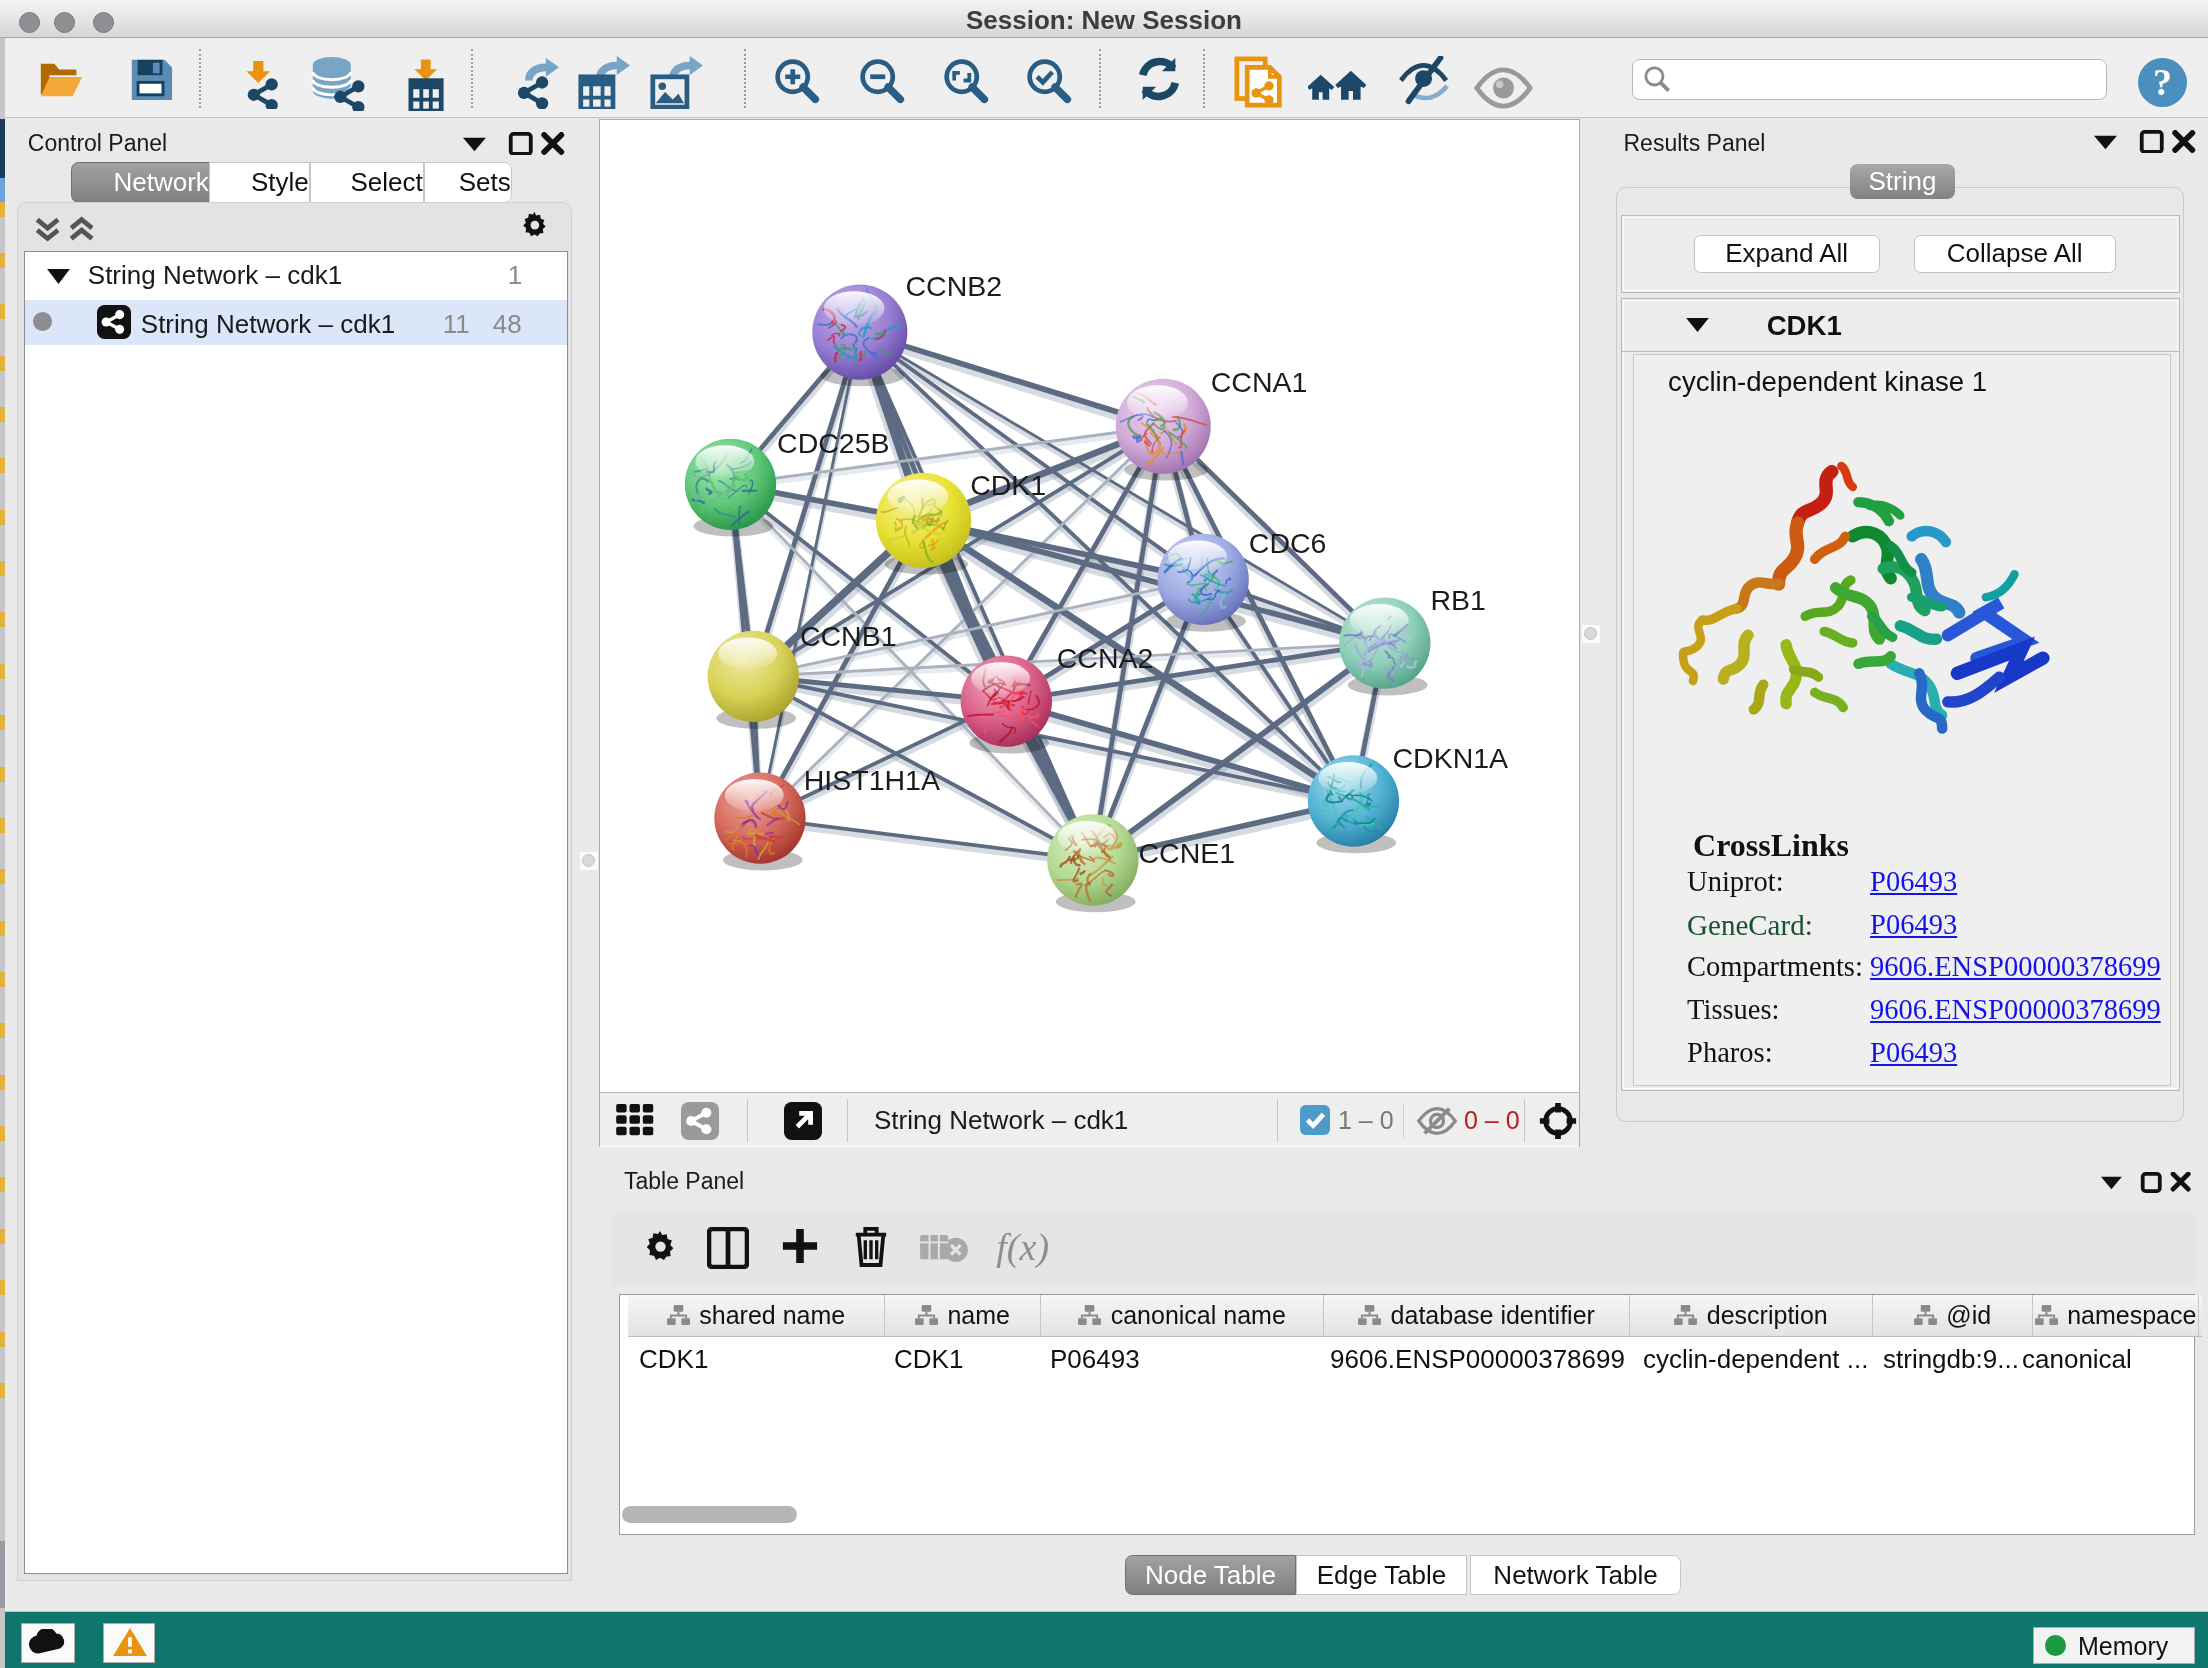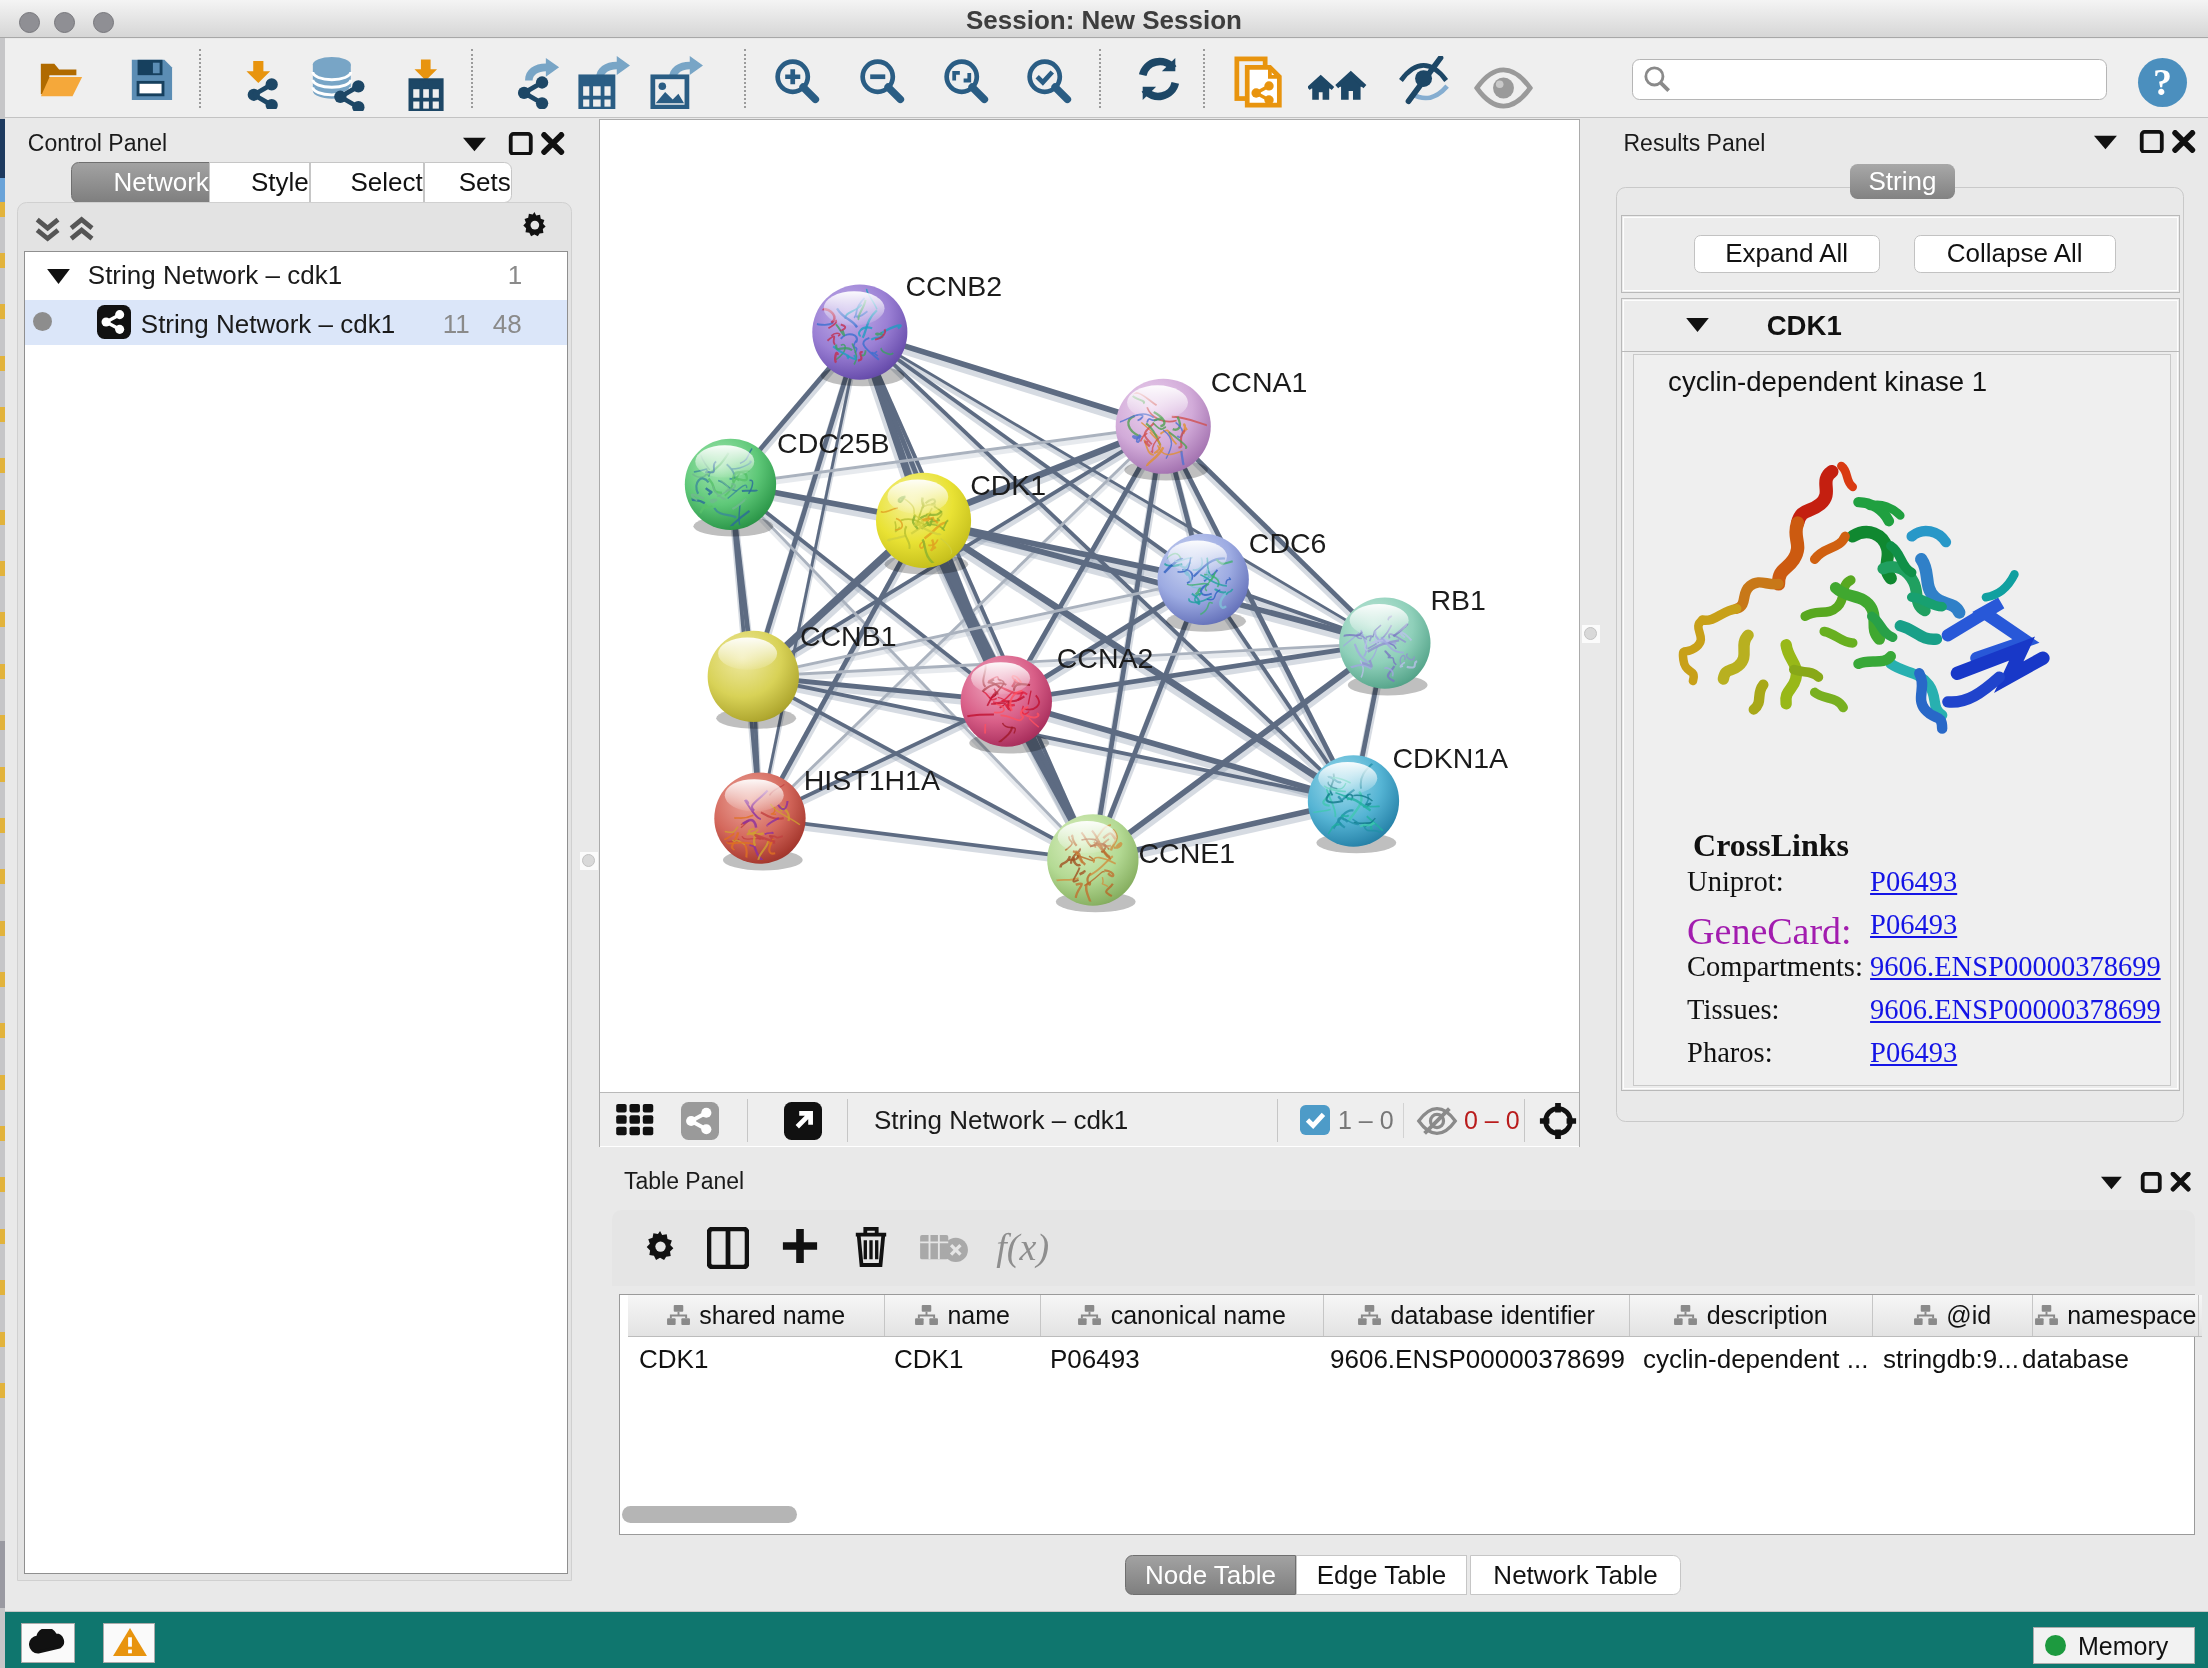--- a/index.html
+++ b/index.html
@@ -1044,21 +1044,21 @@
 <path d="M196 230c12-6 26 2 34-8" stroke="#38a838" stroke-width="11"></path>
 <path d="M210 180c10 6 10 18 22 22" stroke="#28a048" stroke-width="10"></path>
 <path d="M252 160c12 0 20 10 32 10" stroke="#18a070" stroke-width="10"></path>
 <path d="M208 64c12-4 24 2 32 10" stroke="#20a040" stroke-width="9"></path>
 <path d="M230 106c12 8 10 22 22 28" stroke="#109048" stroke-width="10"></path>
 </g>
 </svg>
 <div class="serif" style="position:absolute;left:59px;top:472px;font-size:32px;font-weight:700;color:#111">CrossLinks</div>
 <div class="serif" style="position:absolute;left:53px;top:511px;font-size:28.5px;color:#111">Uniprot:</div>
 <div class="serif link" style="position:absolute;left:236px;top:511px;font-size:28.5px">P06493</div>
-<div class="serif" style="position:absolute;left:53px;top:554px;font-size:38px;color:#a21caf">GeneCard:</div>
+<div class="serif" style="position:absolute;left:53px;top:554px;font-size:29px;color:#14532d">GeneCard:</div>
 <div class="serif link" style="position:absolute;left:236px;top:554px;font-size:28.5px">P06493</div>
 <div class="serif" style="position:absolute;left:53px;top:596px;font-size:28.5px;color:#111">Compartments:</div>
 <div class="serif link" style="position:absolute;left:236px;top:596px;font-size:28.5px">9606.ENSP00000378699</div>
 <div class="serif" style="position:absolute;left:53px;top:639px;font-size:28.5px;color:#111">Tissues:</div>
 <div class="serif link" style="position:absolute;left:236px;top:639px;font-size:28.5px">9606.ENSP00000378699</div>
 <div class="serif" style="position:absolute;left:53px;top:682px;font-size:28.5px;color:#111">Pharos:</div>
 <div class="serif link" style="position:absolute;left:236px;top:682px;font-size:28.5px">P06493</div>
 </div>
 </div>
 </div>
@@ -1180,21 +1180,21 @@
           </svg>
           <span>namespace</span>
         </div>
 </div>
 <div style="position:absolute;left:19px;top:49px;font-size:26px;color:#111">CDK1</div>
 <div style="position:absolute;left:274px;top:49px;font-size:26px;color:#111">CDK1</div>
 <div style="position:absolute;left:430px;top:49px;font-size:26px;color:#111">P06493</div>
 <div style="position:absolute;left:710px;top:49px;font-size:26px;color:#111">9606.ENSP00000378699</div>
 <div style="position:absolute;left:1023px;top:49px;font-size:26px;color:#111">cyclin-dependent ...</div>
 <div style="position:absolute;left:1263px;top:49px;font-size:26px;color:#111">stringdb:9...</div>
-<div style="position:absolute;left:1402px;top:49px;font-size:26px;color:#111">database</div>
+<div style="position:absolute;left:1402px;top:49px;font-size:26px;color:#111">canonical</div>
 <div style="position:absolute;left:1.9px;top:211px;width:175px;height:17px;border-radius:8.6px;background:#b5b5b5"></div>
 </div>
 <div class="btab tabsel" style="left:526px;width:171px;border-radius:7.6px 0 0 7.6px">Node Table</div>
 <div class="btab" style="left:697px;width:171px">Edge Table</div>
 <div class="btab" style="left:871px;width:211px;border-radius:0 7.6px 7.6px 0">Network Table</div>
 </div>
 <div class="bstatus">
 <div class="sbtn" style="left:21px;width:54px">
       <svg width="38" height="27" viewBox="0 0 40 28" style="margin:4.8px 0 0 6.7px">
 <path d="M10 24a8 8 0 01-1-16 10 10 0 0119-2 7 7 0 014 13z" fill="#111" stroke="#111" stroke-width="3"></path>

